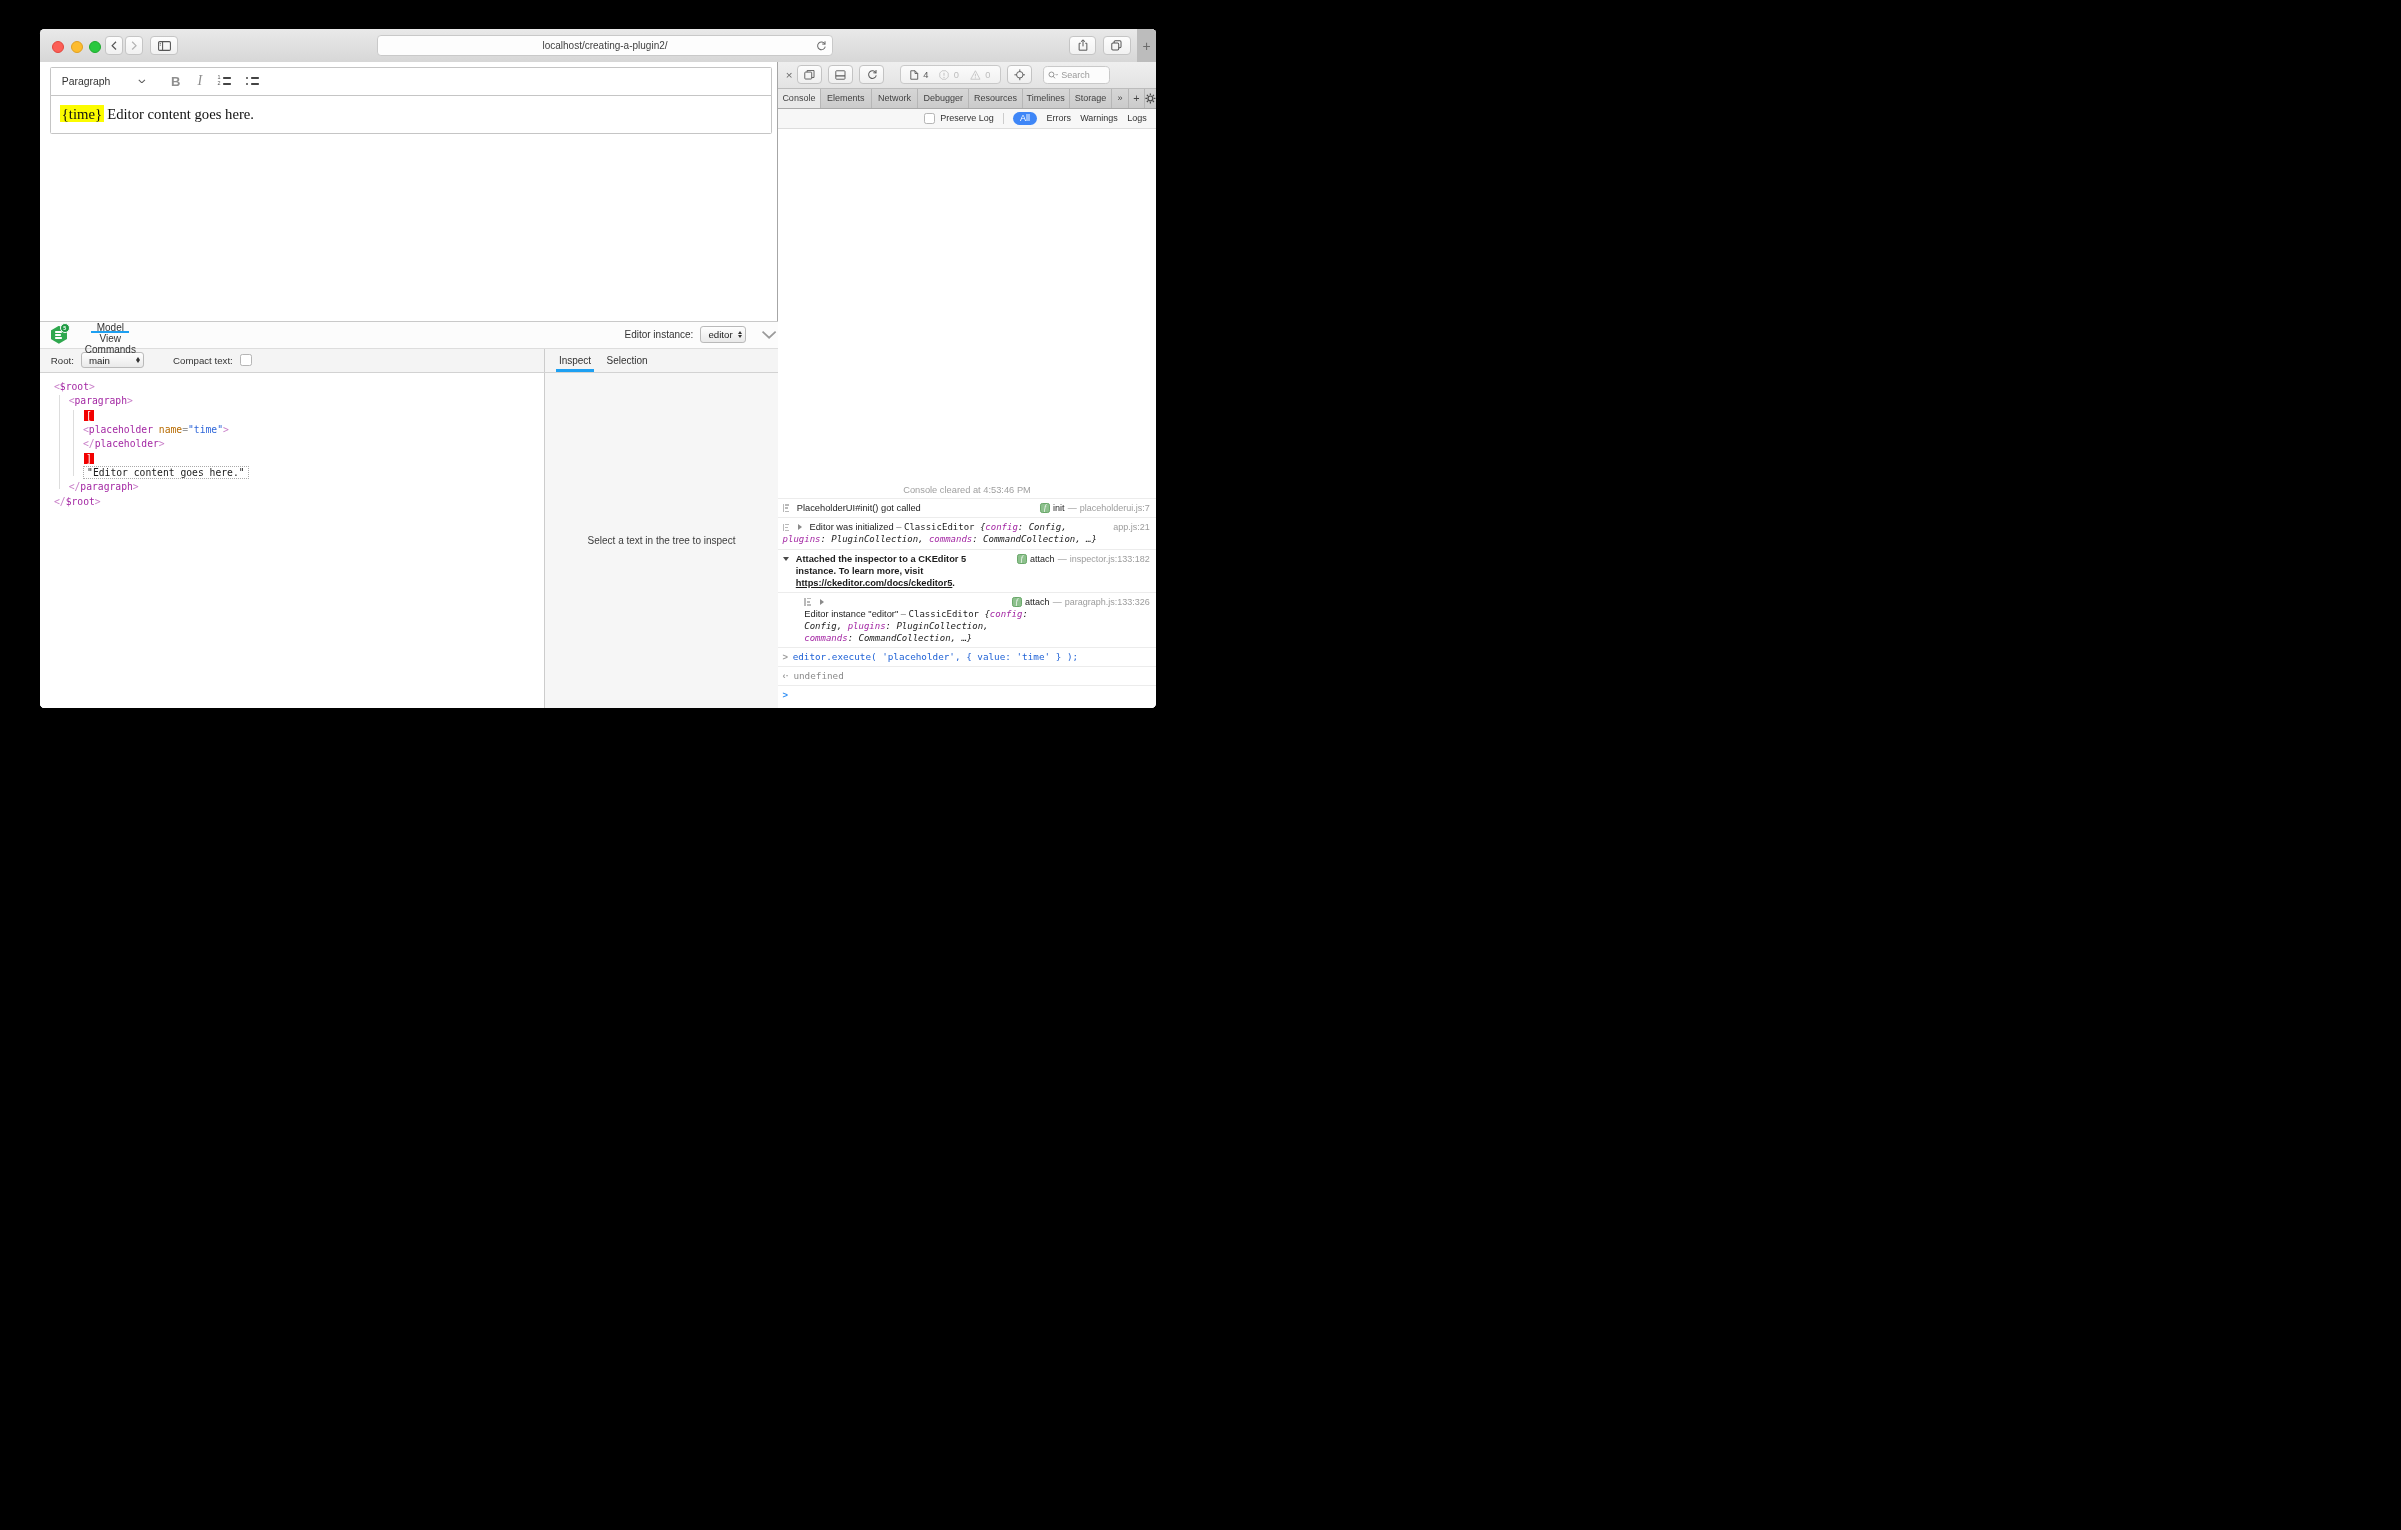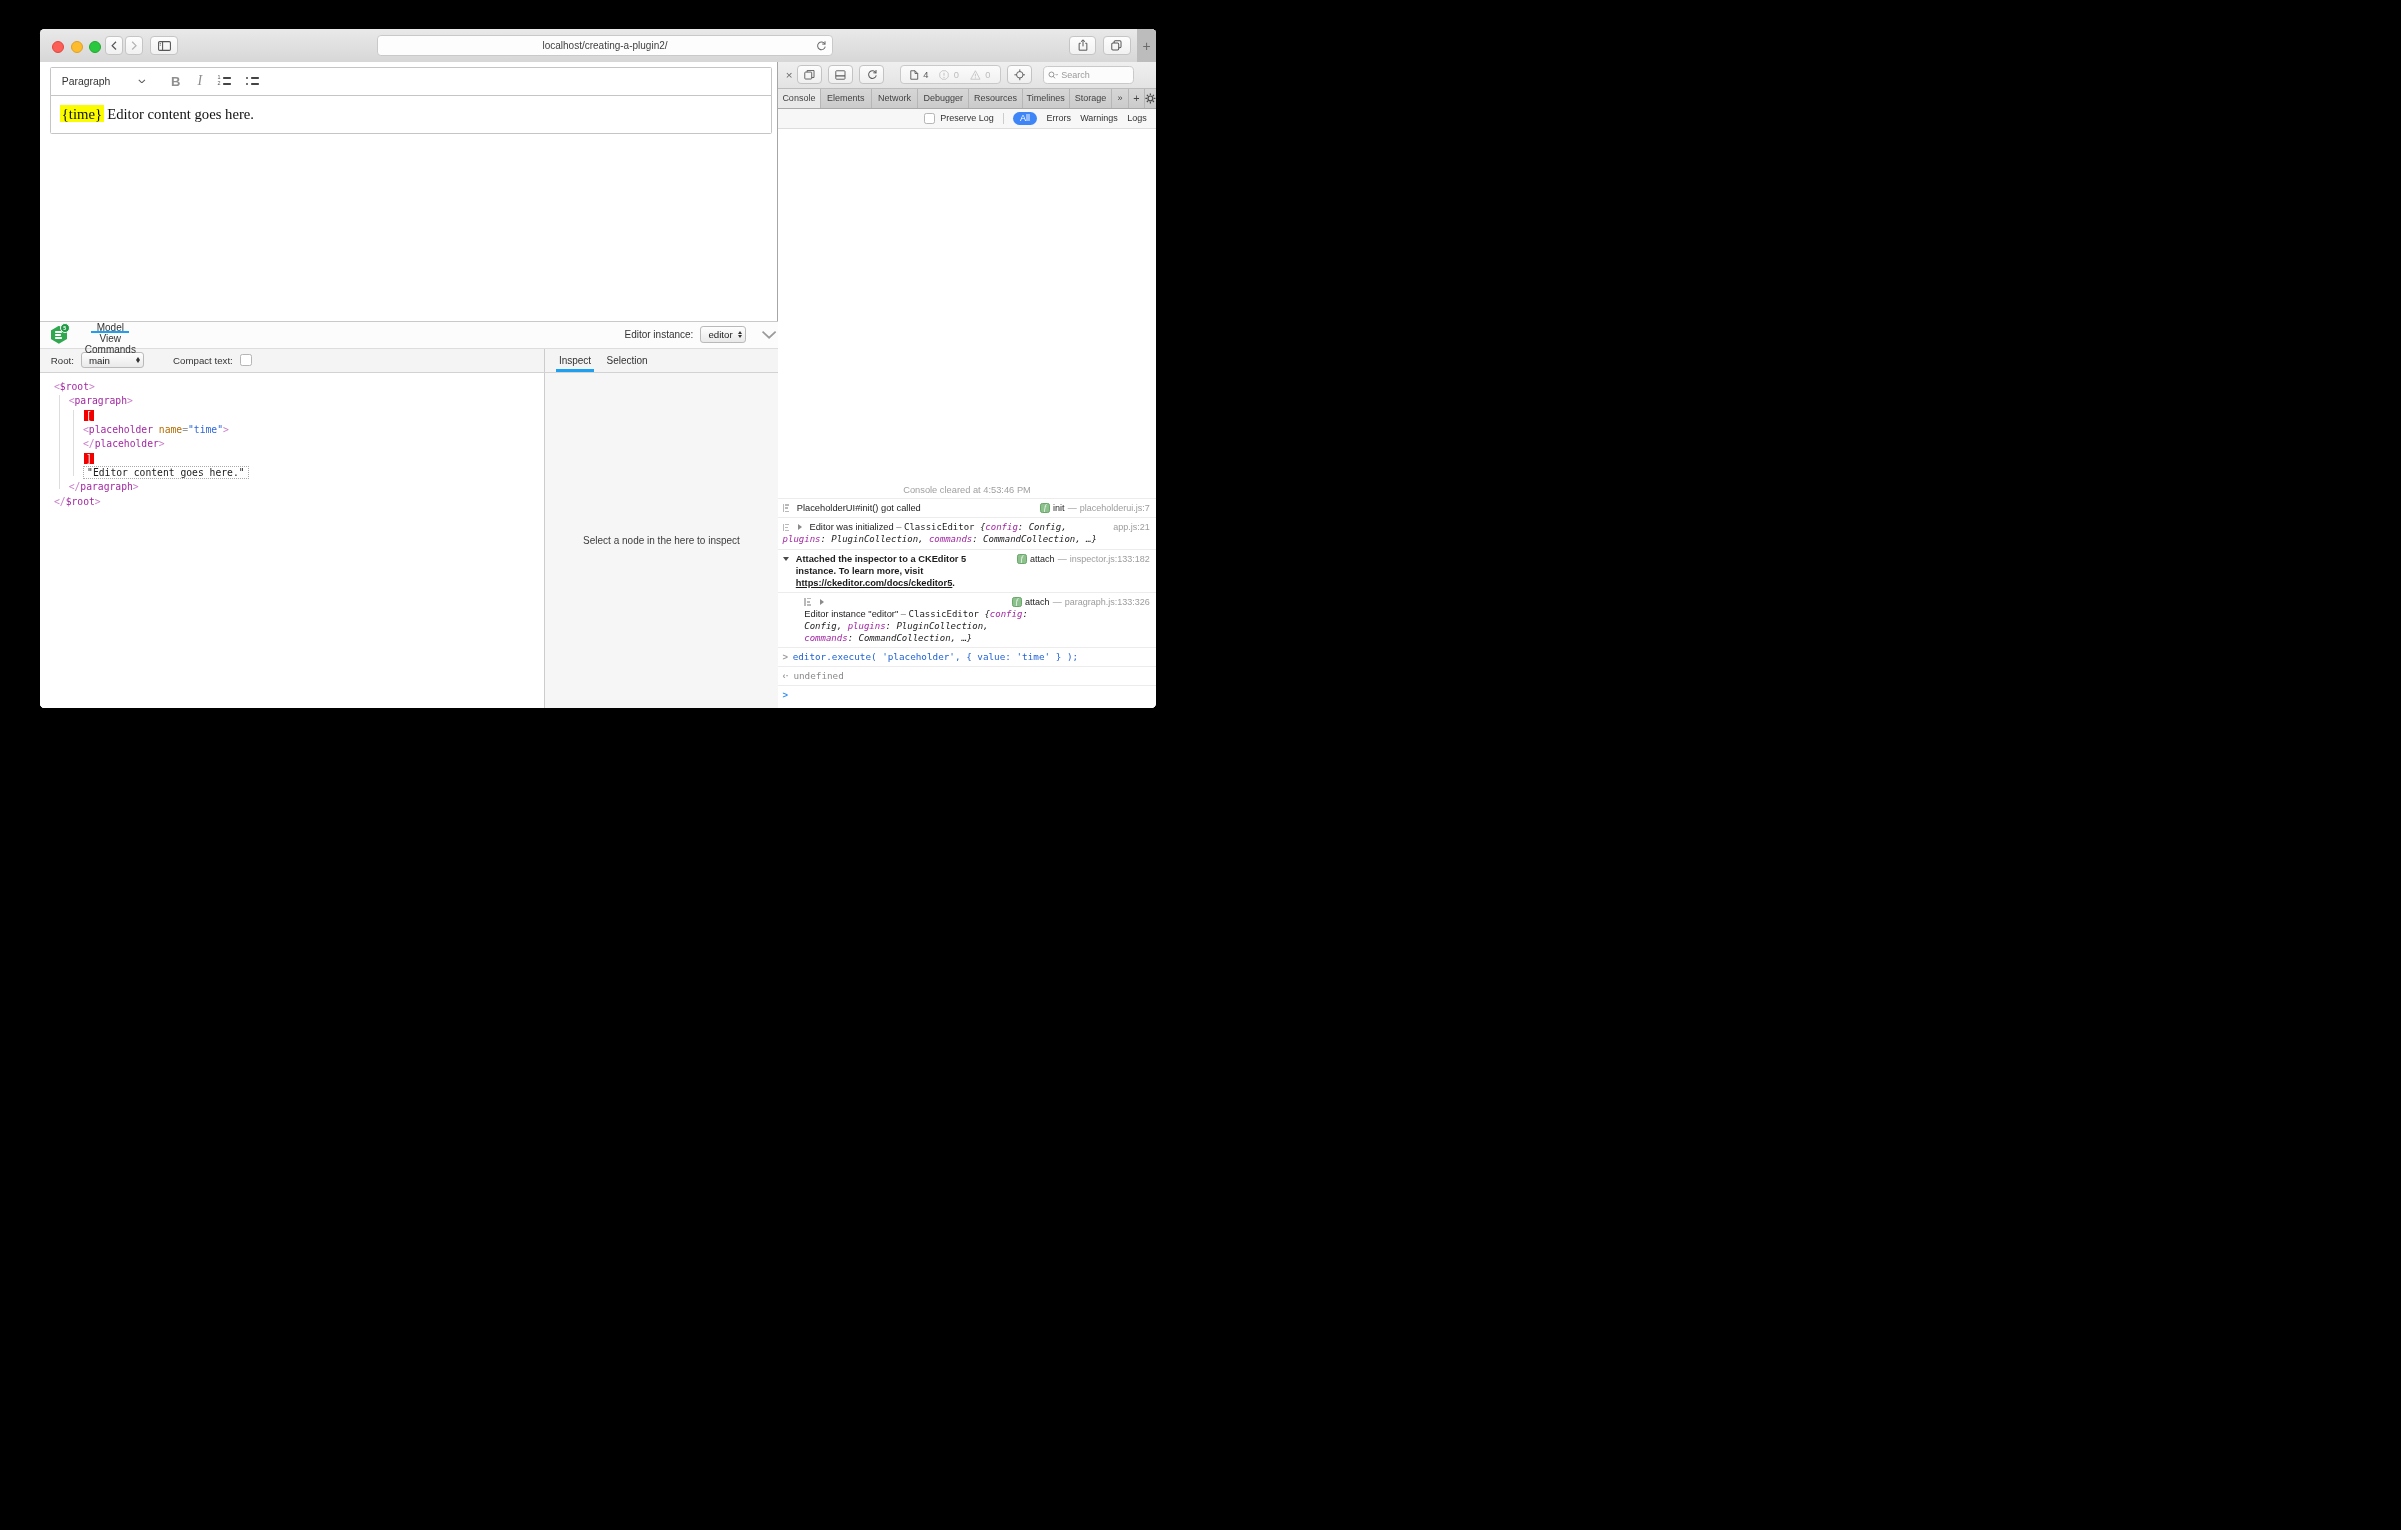--- a/index.html
+++ b/index.html
@@ -93,21 +93,21 @@
   .devtools{width:378px;display:flex;flex-direction:column;background:#fff;}
   .dt-toolbar{height:25.5px;background:linear-gradient(#efefef,#e3e3e3);border-bottom:0.8px solid #bcbcbc;
     display:flex;align-items:center;padding:0 4.6px;flex:none;}
   .dt-x{color:#6b6b6b;font-size:11.6px;margin:0 4.6px 0 3.1px;}
   .dt-btn{width:25px;height:18.6px;border:0.8px solid #c3c3c3;border-radius:3.9px;
     background:linear-gradient(#fdfdfd,#efefef);display:flex;align-items:center;justify-content:center;
     margin-right:6.2px;box-sizing:border-box;color:#5a5a5a;}
   .dt-group{height:18.6px;border:0.8px solid #c9c9c9;border-radius:3.9px;background:linear-gradient(#fbfbfb,#f1f1f1);
     display:flex;align-items:center;padding:0 9.3px;gap:4.6px;margin:0 6.2px 0 9.3px;box-sizing:border-box;}
   .cnt{font-size:9.3px;color:#555;} .cnt.dim{color:#bdbdbd;}
-  .dt-search{height:18px;width:91px;border:0.8px solid #c9c9c9;border-radius:4.6px;background:#fcfcfc;
+  .dt-search{height:18px;width:67px;border:0.8px solid #c9c9c9;border-radius:4.6px;background:#fcfcfc;
     display:flex;align-items:center;padding:0 4.6px;gap:3.1px;box-sizing:border-box;margin-left:4.6px;}
   .dt-search .ph{font-size:9px;color:#9a9a9a;}
   .dt-tabs{height:19.3px;display:flex;background:#cfcfcf;border-bottom:0.8px solid #a9a9a9;flex:none;}
   .dtab{display:flex;align-items:center;justify-content:center;font-size:9px;color:#424242;
     border-right:0.8px solid #b6b6b6;background:linear-gradient(#d6d6d6,#cbcbcb);}
   .dtab.active{background:#e9e9e9;}
   .dt-filter{height:19.3px;background:#f7f7f7;border-bottom:0.8px solid #ddd;display:flex;align-items:center;
     justify-content:flex-end;gap:9.3px;padding-right:9.3px;font-size:9px;color:#333;flex:none;}
   .vdiv{width:0.8px;height:10.8px;background:#ccc;}
   .pill{background:#3e86f7;color:#fff;border-radius:7px;padding:1.5px 7px;}
@@ -295,21 +295,21 @@
             <div class="t-line lv1"><span class="sg-br">&lt;</span><span class="sg-tag">paragraph</span><span class="sg-br">&gt;</span></div>
             <div class="t-line lv2"><span class="sg-marker">[</span></div>
             <div class="t-line lv2"><span class="sg-br">&lt;</span><span class="sg-tag">placeholder</span><span class="sg-sp"> </span><span class="sg-attr">name</span><span class="sg-eq">=</span><span class="sg-val">"time"</span><span class="sg-br">&gt;</span></div>
             <div class="t-line lv2"><span class="sg-br">&lt;/</span><span class="sg-tag">placeholder</span><span class="sg-br">&gt;</span></div>
             <div class="t-line lv2"><span class="sg-marker">]</span></div>
             <div class="t-line lv2"><span class="sg-textnode">"Editor content goes here."</span></div>
             <div class="t-line lv1"><span class="sg-br">&lt;/</span><span class="sg-tag">paragraph</span><span class="sg-br">&gt;</span></div>
             <div class="t-line"><span class="sg-br">&lt;/</span><span class="sg-tag">$root</span><span class="sg-br">&gt;</span></div>
           </div>
           <div class="side-panel">
-            <span class="side-msg">Select a node in the here to inspect</span>
+            <span class="side-msg">Select a text in the tree to inspect</span>
           </div>
         </div>
       </div>
     </div>
 
     <div class="devtools">
 
       <div class="dt-toolbar">
         <span class="dt-x">×</span>
         <span class="dt-btn">

